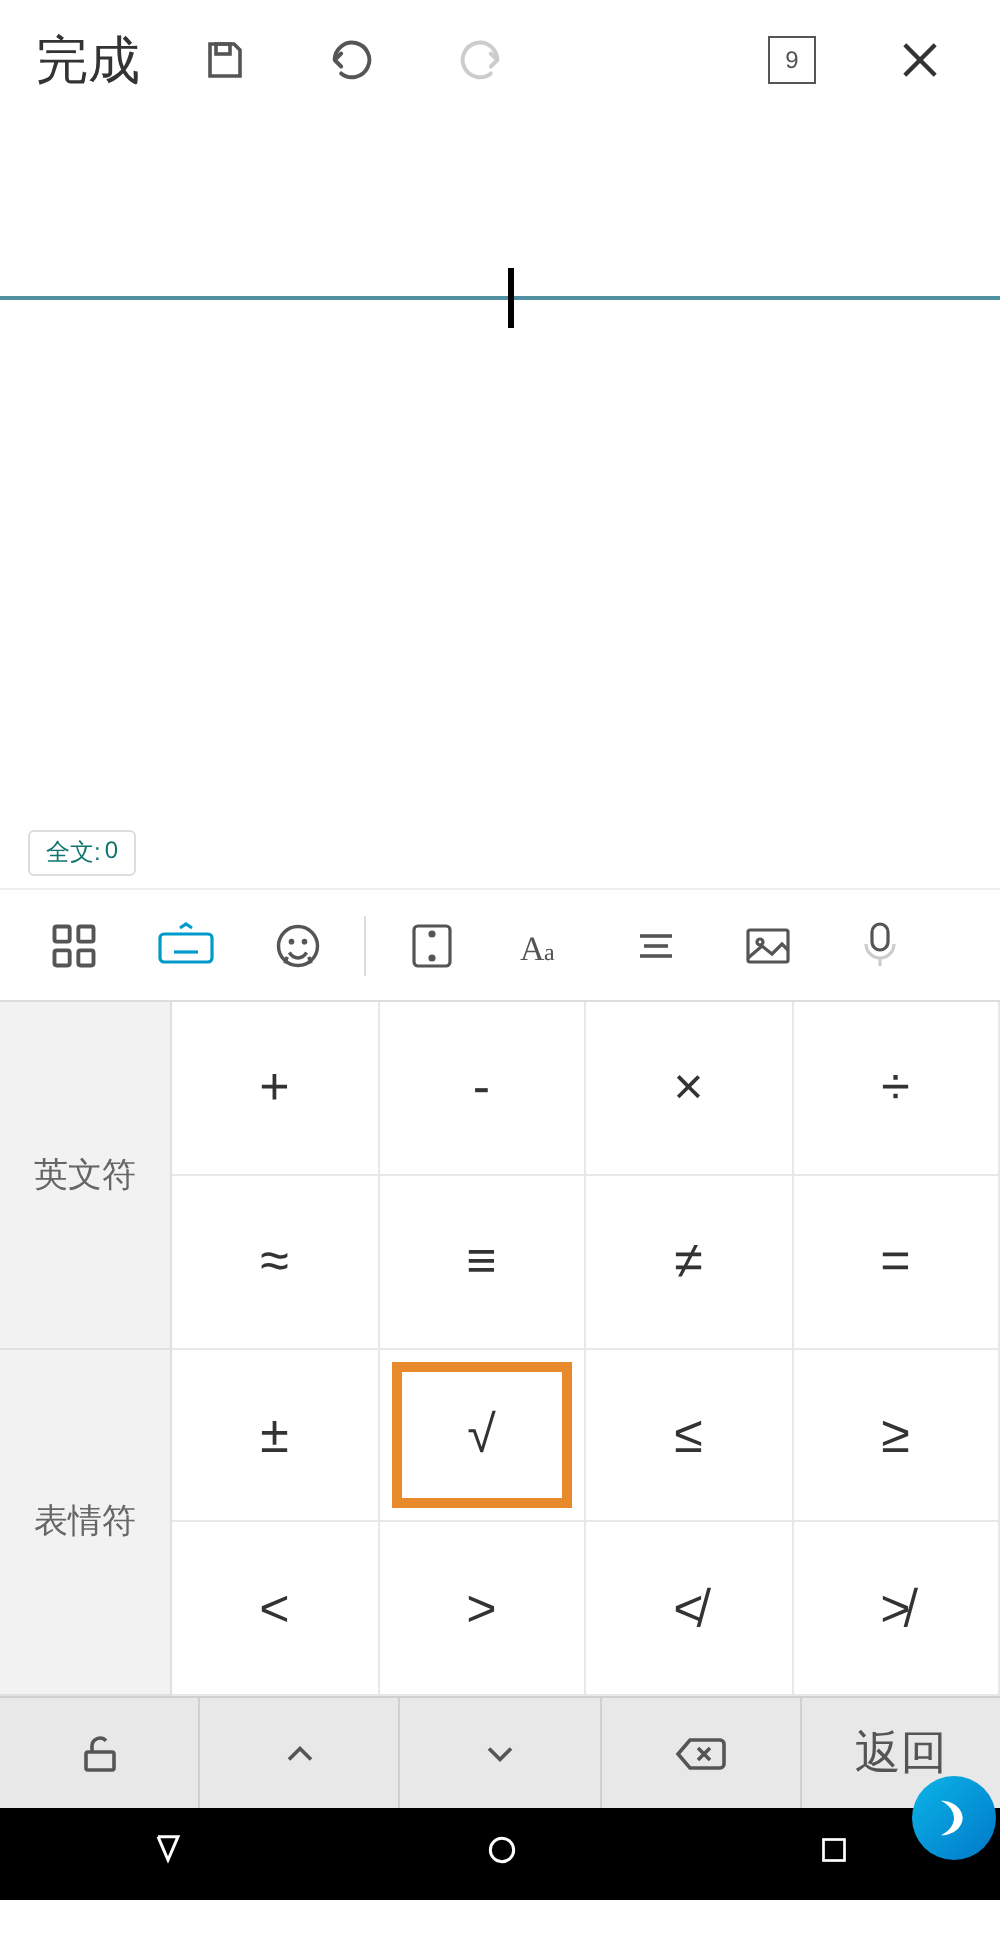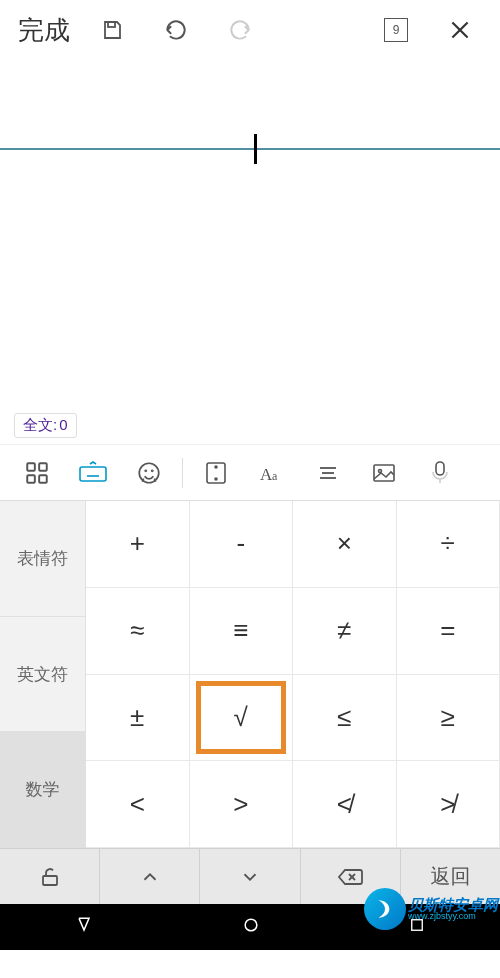--- a/index.html
+++ b/index.html
@@ -7,37 +7,37 @@
     .top-bar { height:60px; display:flex; align-items:center; padding:0 12px; gap:8px; }
     .done-btn { font-size:26px; color:#333; padding:4px 6px; }
     .top-icon { width:56px; height:56px; display:flex; align-items:center; justify-content:center; }
     .top-icon svg { stroke:#555; }
     .top-icon.disabled svg { stroke:#ccc; }
     .sp { flex:1; }
     .boxed-num { width:24px; height:24px; border:1.5px solid #555; display:flex; align-items:center; justify-content:center; font-size:12px; color:#555; }
     .close-x svg { stroke:#333; }
     .canvas-top { height:90px; border-bottom:2px solid #5090a0; }
     .canvas-bottom { position:relative; }
-    .count-badge { position:absolute; bottom:6px; left:14px; font-size:15px; color:#4c1d95; border:1px solid #ddd; border-radius:3px; padding:2px 8px; display:flex; gap:2px; }
+    .count-badge { position:absolute; bottom:6px; left:14px; font-size:12px; color:#0f766e; border:1px solid #ddd; border-radius:3px; padding:2px 8px; display:flex; gap:2px; }
     .caret { position:absolute; left:254px; width:3px; height:30px; background:#000; }
     .ime-toolbar { height:56px; display:flex; align-items:center; padding:0 10px; gap:2px; border-top:1px solid #eee; }
     .ime-tb-item { width:54px; height:44px; display:flex; align-items:center; justify-content:center; }
     .ime-tb-item svg path,.ime-tb-item svg rect,.ime-tb-item svg circle,.ime-tb-item svg line,.ime-tb-item svg polyline { stroke:#555; }
     .ime-tb-item.blue svg path,.ime-tb-item.blue svg rect,.ime-tb-item.blue svg line { stroke:#0099cc; }
     .ime-tb-item.faded svg circle,.ime-tb-item.faded svg path { stroke:#ccc; }
     .tb-divider { width:1px; height:30px; background:#ddd; margin:0 4px; }
     .kb-area { display:flex; height:348px; border-top:1px solid #ddd; }
     .cat-col { width:86px; display:flex; flex-direction:column; background:#f2f2f2; }
     .cat-item { flex:1; display:flex; align-items:center; justify-content:center; font-size:17px; color:#666; border-bottom:1px solid #e0e0e0; border-right:1px solid #e0e0e0; background:#f2f2f2; }
     .cat-item.active { background:#e0e0e0; }
     .key-grid { flex:1; display:grid; grid-template-columns:repeat(4,1fr); grid-template-rows:repeat(4,1fr); }
     .key-cell { display:flex; align-items:center; justify-content:center; font-size:26px; color:#333; border-right:1px solid #e8e8e8; border-bottom:1px solid #e8e8e8; position:relative; background:#fff; }
     .key-cell.highlighted::before { content:""; position:absolute; top:6px; left:6px; right:6px; bottom:6px; border:5px solid #e8892c; }
     .bottom-row { height:56px; display:flex; background:#e8e8e8; border-top:1px solid #d0d0d0; }
-    .br-item { flex:1; display:flex; align-items:center; justify-content:center; border-right:1px solid #d0d0d0; font-size:20px; color:#555;text-align:right; }
+    .br-item { flex:1; display:flex; align-items:center; justify-content:center; border-right:1px solid #d0d0d0; font-size:23px; color:#555;text-align:right; }
     .br-item:last-child { border-right:none; }
     .br-item svg { stroke:#555; }
     .nav-bar { height:46px; background:#000; display:flex; align-items:center; justify-content:space-around; }
     .watermark { position:absolute; right:2px; bottom:48px; display:flex; align-items:center; gap:2px; }
     .wm-circle { width:42px; height:42px; border-radius:50%; background:linear-gradient(135deg,#0bb5e8,#0078c8); display:flex; align-items:center; justify-content:center; }
     .wm-text { display:flex; flex-direction:column; line-height:1; }
     .wm-top { font-size:15px; font-weight:bold; font-style:italic; color:#0078c8; }
     .wm-bottom { font-size:9px; color:#0bb5e8; }
   </style>
 </head>
@@ -142,23 +142,22 @@
   <div class="ime-tb-item faded">
     <svg width="22" height="26" viewBox="0 0 22 26" fill="none" stroke-width="1.6">
         <rect x="7" y="2" width="8" height="13" rx="4"></rect>
         <path d="M4 12a7 7 0 0 0 14 0M11 19v4"></path>
       </svg>
   </div>
 </div>
 
 <div class="kb-area">
   <div class="cat-col">
+    <div class="cat-item">英文符</div>
     <div class="cat-item">表情符</div>
-    <div class="cat-item">英文符</div>
-    <div class="cat-item active">数学</div>
   </div>
   <div class="key-grid">
     <div class="key-cell">+</div>
     <div class="key-cell">-</div>
     <div class="key-cell">×</div>
     <div class="key-cell">÷</div>
     <div class="key-cell">≈</div>
     <div class="key-cell">≡</div>
     <div class="key-cell">≠</div>
     <div class="key-cell">=</div>
@@ -217,17 +216,13 @@
       </svg>
   </div>
 </div>
 
 <div class="watermark">
   <div class="wm-circle">
     <svg width="26" height="26" viewBox="0 0 24 24">
         <path d="M6 4c6 0 10 4 10 8s-4 8-10 8c4-2 6-5 6-8s-2-6-6-8z" fill="#fff"></path>
       </svg>
   </div>
-  <div class="wm-text">
-    <span class="wm-top">贝斯特安卓网</span>
-    <span class="wm-bottom">www.zjbstyy.com</span>
-  </div>
 </div>
 
 </body></html>

